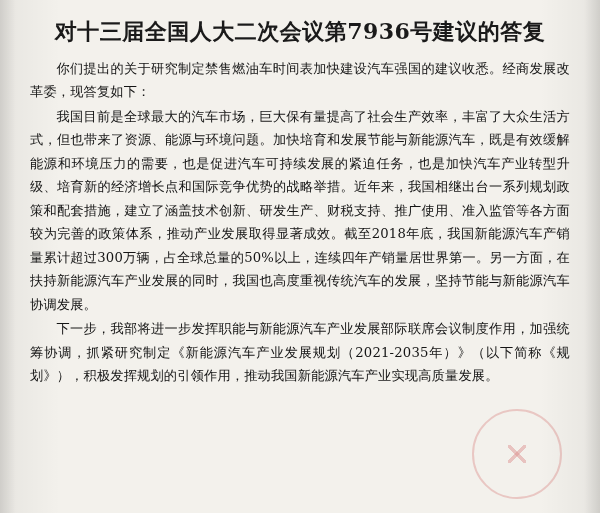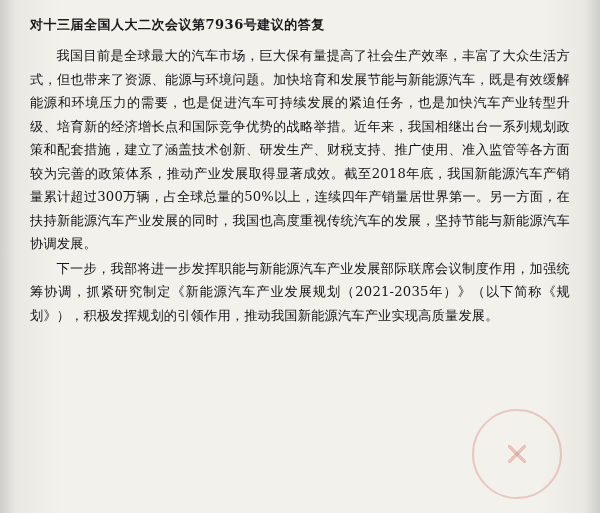--- a/index.html
+++ b/index.html
@@ -17,21 +17,22 @@
     position: relative;
     width: 600px;
     height: 513px;
     background: #f3f1ec;
     box-sizing: border-box;
     padding: 14px 30px 10px 30px;
     background-image:
       linear-gradient(90deg, rgba(0,0,0,0.05) 0%, rgba(255,255,255,0) 10%, rgba(255,255,255,0) 90%, rgba(0,0,0,0.05) 100%);
   }
   .doc-title {
-    font-size: 13px;
+    text-align: center;
+    font-size: 22px;
     font-weight: bold;
     color: #1a1a1a;
     letter-spacing: 0.5px;
     line-height: 1.4;
     margin: 2px 0 10px 0;
     font-family: "DejaVu Serif", "Liberation Serif", serif;
   }
   .body-text {
     font-size: 13.2px;
     color: #141414;
@@ -81,20 +82,21 @@
 <body>
 
 <div class="page">
 
   <div class="edge-shadow-l"></div>
   <div class="edge-shadow-r"></div>
 
   <div class="doc-title">对十三届全国人大二次会议第7936号建议的答复</div>
 
   <div class="body-text">
+    <p class="para">你们提出的关于研究制定禁售燃油车时间表加快建设汽车强国的建议收悉。经商发展改革委，现答复如下：</p>
     <p class="para">我国目前是全球最大的汽车市场，巨大保有量提高了社会生产效率，丰富了大众生活方式，但也带来了资源、能源与环境问题。加快培育和发展节能与新能源汽车，既是有效缓解能源和环境压力的需要，也是促进汽车可持续发展的紧迫任务，也是加快汽车产业转型升级、培育新的经济增长点和国际竞争优势的战略举措。近年来，我国相继出台一系列规划政策和配套措施，建立了涵盖技术创新、研发生产、财税支持、推广使用、准入监管等各方面较为完善的政策体系，推动产业发展取得显著成效。截至2018年底，我国新能源汽车产销量累计超过300万辆，占全球总量的50%以上，连续四年产销量居世界第一。另一方面，在扶持新能源汽车产业发展的同时，我国也高度重视传统汽车的发展，坚持节能与新能源汽车协调发展。</p>
     <p class="para">下一步，我部将进一步发挥职能与新能源汽车产业发展部际联席会议制度作用，加强统筹协调，抓紧研究制定《新能源汽车产业发展规划（2021-2035年）》（以下简称《规划》），积极发挥规划的引领作用，推动我国新能源汽车产业实现高质量发展。</p>
 
   </div>
 
   <div class="seal"></div>
 
 </div>
 
 </body></html>

